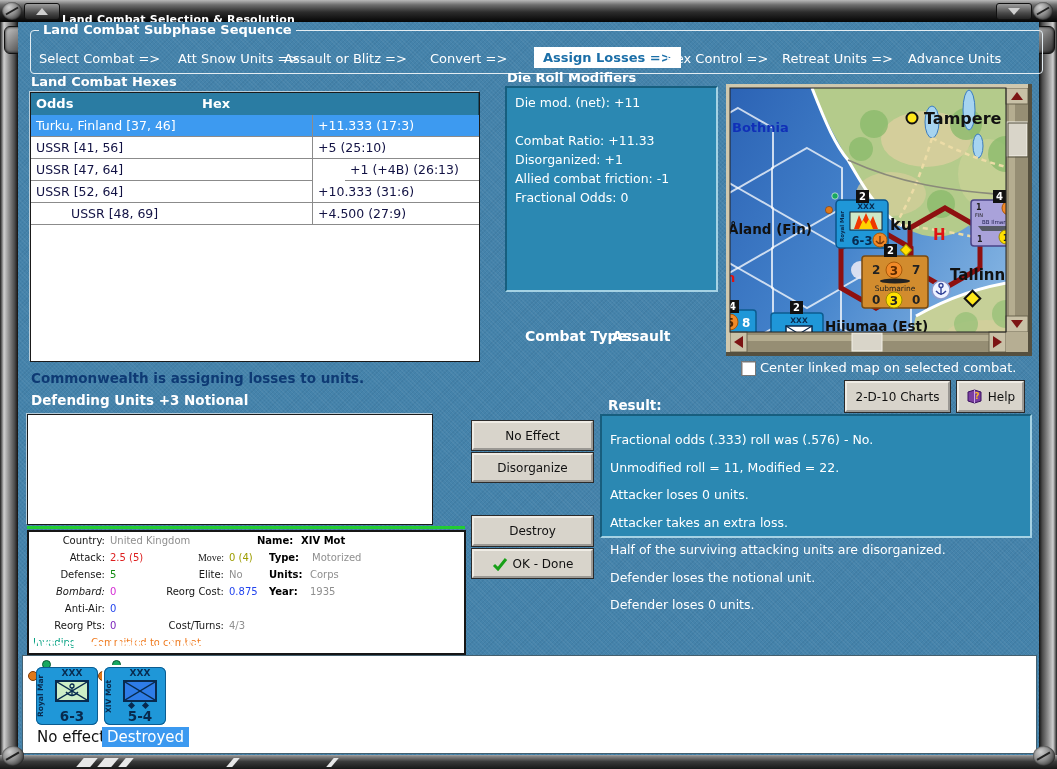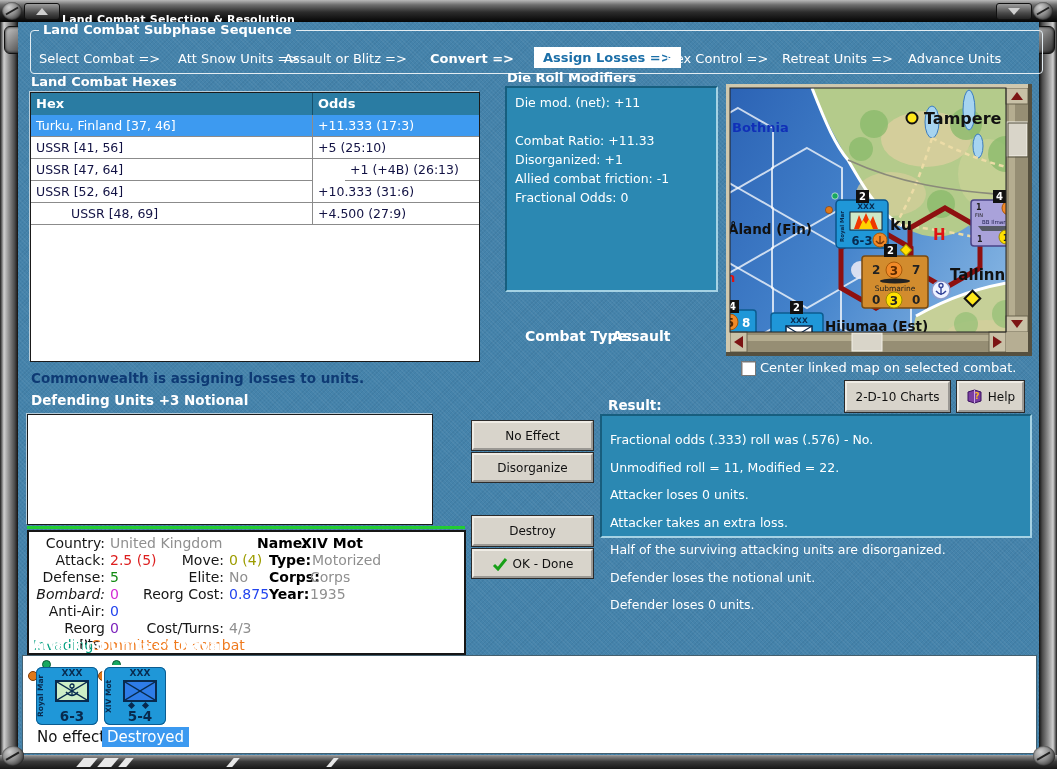--- a/index.html
+++ b/index.html
@@ -42,21 +42,21 @@
   .rowsel{background:#3d9af0;color:#fff;}
   
   .teal-panel{background:#2b88b2;border-top:2px solid #175e7e;border-left:2px solid #175e7e;
     border-bottom:2px solid #a5d2e4;border-right:2px solid #a5d2e4;color:#fff;font-size:12.5px;}
   .tline{height:19px;line-height:19px;white-space:nowrap;}
   .rline{height:16.5px;line-height:16.5px;white-space:nowrap;font-size:12.5px;margin-top:11px;}
   
   .btn{background:#d8d4cb;border:2px outset #efece5;outline:1px solid #2b2b2b;color:#111;
     font-size:12px;text-align:center;cursor:default;display:flex;align-items:center;justify-content:center;gap:5px;}
   
-  .uip{background:#fff;border:2px solid #161616;font-size:14px;color:#161616;}
+  .uip{background:#fff;border:2px solid #161616;font-size:10px;color:#161616;}
   .uip .lab{position:absolute;text-align:right;color:#161616;}
   .uip .val{position:absolute;white-space:nowrap;}
   .g{color:#8f8f8f;} .red{color:#dd1f1f;} .grn{color:#128a12;} .mag{color:#d42ad4;}
   .blu{color:#2244ee;} .oli{color:#9d9d00;} .pur{color:#7b22bb;} .tealc{color:#00a080;} .org{color:#ef7a1e;}
   .bname{font-weight:bold;color:#000;}
   
   .chk{width:13px;height:13px;background:#fff;border:1px solid #777;box-shadow:inset 1px 1px 0 #bbb;}
   
   .unitpanel{background:#fff;border:1px solid #44606f;}
   .counter{width:62px;height:58px;border-radius:6px;background:#1f97d8;box-shadow:inset 0 0 0 1px #0c5c90;}
@@ -110,31 +110,31 @@
     </div>
 
   <div class="abs content">
 
     <div class="abs groupbox" style="left:12px;top:8px;width:1000px;height:42px;">
       <div class="abs group-title" style="left:8px;top:-9px;">Land Combat Subphase Sequence</div>
     </div>
     <div class="abs phase-item" style="left:21px;top:29px;">Select Combat =&gt;</div>
     <div class="abs phase-item" style="left:160px;top:29px;">Att Snow Units =&gt;</div>
     <div class="abs phase-item" style="left:266px;top:29px;">Assault or Blitz =&gt;</div>
-    <div class="abs phase-item" style="left:412px;top:29px;font-weight:bold;">Convert =&gt;</div>
+    <div class="abs phase-item" style="left:412px;top:29px;">Convert =&gt;</div>
     <div class="abs phase-item active" style="left:516px;top:25px;">Assign Losses =&gt;</div>
     <div class="abs phase-item" style="left:648px;top:29px;">Hex Control =&gt;</div>
     <div class="abs phase-item" style="left:764px;top:29px;">Retreat Units =&gt;</div>
     <div class="abs phase-item" style="left:890px;top:29px;">Advance Units</div>
 
     <div class="abs hdr" style="left:13px;top:52px;">Land Combat Hexes</div>
     <div class="abs listbox" style="left:12px;top:70px;width:448px;height:268px;">
       <div style="display:flex;">
+        <div class="tbl-hd" style="flex:1;border-right:none;">Odds</div>
         <div class="tbl-hd" style="width:282px;">Hex</div>
-        <div class="tbl-hd" style="flex:1;border-right:none;">Odds</div>
       </div>
       <div style="display:flex;" class="rowsel">
         <div class="cell rowsel" style="width:282px;">Turku, Finland [37, 46]</div>
         <div class="cell rowsel" style="flex:1;border-right:none;">+11.333 (17:3)</div>
       </div>
       <div style="display:flex;">
         <div class="cell" style="width:282px;">USSR [41, 56]</div>
         <div class="cell" style="flex:1;border-right:none;">+5 (25:10)</div>
       </div>
       <div style="display:flex;gap:32px;">
@@ -368,30 +368,30 @@
     <div class="abs" style="left:9px;top:504px;width:438px;height:3px;background:#22cc33;"></div>
 
     <div class="abs uip" style="left:9px;top:508px;width:439px;height:125px;box-sizing:border-box;">
       <div class="lab" style="left:6px;top:3px;width:70px;">Country:</div>
       <div class="val g" style="left:81px;top:3px;">United Kingdom</div>
       <div class="val bname" style="left:228px;top:3px;">Name:</div>
       <div class="val bname" style="left:272px;top:3px;">XIV Mot</div>
 
       <div class="lab" style="left:6px;top:20px;width:70px;">Attack:</div>
       <div class="val red" style="left:81px;top:20px;">2.5 (5)</div>
-      <div class="lab" style="left:100px;top:20px;width:95px;">Move:</div>
+      <div class="lab" style="left:100px;top:20px;width:95px;font-family:Liberation Serif, serif;">Move:</div>
       <div class="val oli" style="left:200px;top:20px;">0 (4)</div>
       <div class="val bname" style="left:240px;top:20px;">Type:</div>
       <div class="val g" style="left:283px;top:20px;">Motorized</div>
 
       <div class="lab" style="left:6px;top:37px;width:70px;">Defense:</div>
       <div class="val grn" style="left:81px;top:37px;">5</div>
       <div class="lab" style="left:100px;top:37px;width:95px;">Elite:</div>
       <div class="val g" style="left:200px;top:37px;">No</div>
-      <div class="val bname" style="left:240px;top:37px;">Corps:</div>
+      <div class="val bname" style="left:240px;top:37px;">Units:</div>
       <div class="val g" style="left:281px;top:37px;">Corps</div>
 
       <div class="lab" style="left:6px;top:54px;width:70px;font-style:italic;">Bombard:</div>
       <div class="val mag" style="left:81px;top:54px;">0</div>
       <div class="lab" style="left:100px;top:54px;width:95px;">Reorg Cost:</div>
       <div class="val blu" style="left:200px;top:54px;">0.875</div>
       <div class="val bname" style="left:240px;top:54px;">Year:</div>
       <div class="val g" style="left:281px;top:54px;">1935</div>
 
       <div class="lab" style="left:6px;top:71px;width:70px;">Anti-Air:</div>

